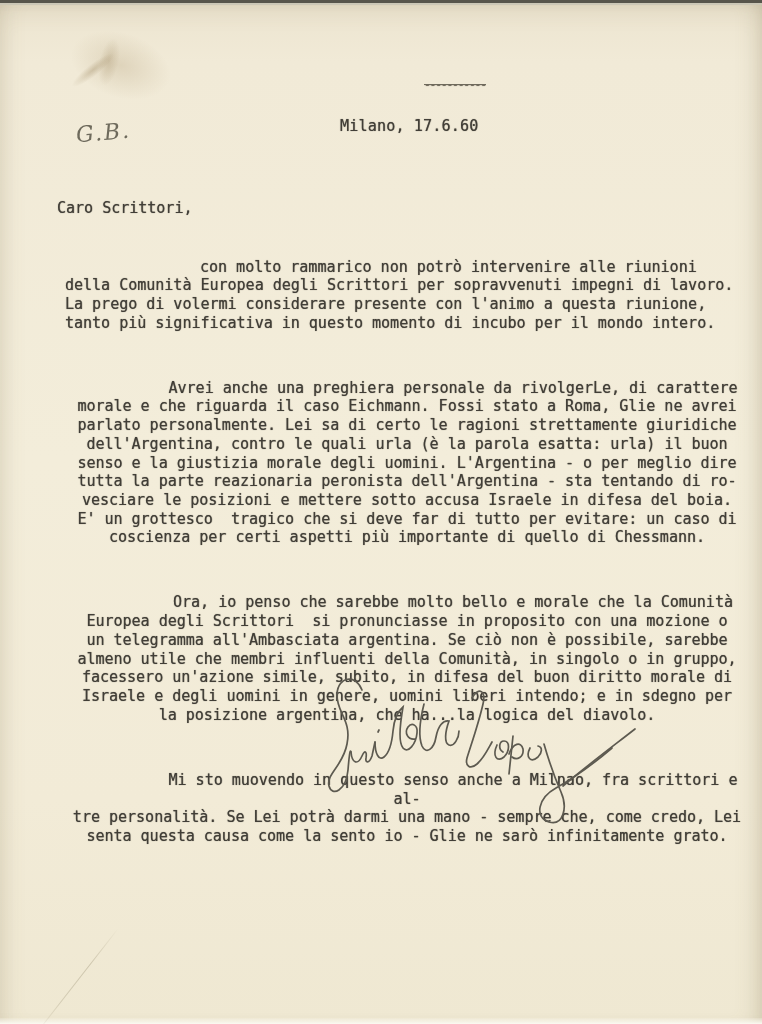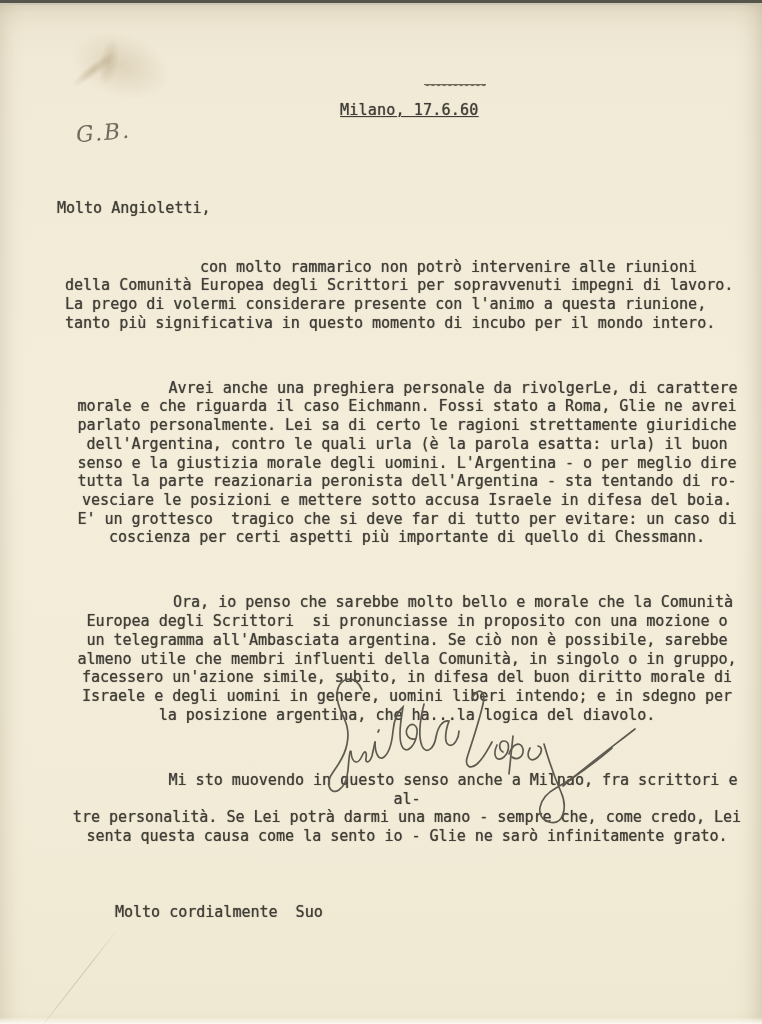--- a/index.html
+++ b/index.html
@@ -73,24 +73,23 @@
     color: rgba(110, 104, 88, 0.55);
     font-size: 11px;
     letter-spacing: -1px;
     text-decoration: line-through;
     text-decoration-color: rgba(110,104,88,0.5);
     white-space: nowrap;
     overflow: hidden;
   }
   .date-line {
     position: absolute;
-    left: 340px; top: 101px;
+    left: 340px; top: 117px;
     font-size: 15px;
     letter-spacing: 0.2px;
-    text-decoration: underline;
   }
   .annotation-gb {
     position: absolute;
     left: 76px; top: 120px;
     font-family: "DejaVu Serif", "Liberation Serif", serif;
     font-style: italic;
     font-size: 22px;
     color: #6e6a5c;
     letter-spacing: 2px;
     transform: rotate(-5deg);
@@ -138,21 +137,21 @@
   <div class="stain stain-c"></div>
   <div class="stain crease"></div>
 
   <div class="strike-mark typed">------------</div>
 
   <div class="date-line typed">Milano, 17.6.60</div>
 
   <div class="annotation-gb">G.B.</div>
 
   <div class="letter-body typed">
-    <div class="salutation">Molto Angioletti,</div>
+    <div class="salutation">Caro Scrittori,</div>
     <div class="para indent-deep">con molto rammarico non potrò intervenire alle riunioni
 della Comunità Europea degli Scrittori per sopravvenuti impegni di lavoro.
 La prego di volermi considerare presente con l'animo a questa riunione,
 tanto più significativa in questo momento di incubo per il mondo intero.</div>
     <div class="para indent-std">Avrei anche una preghiera personale da rivolgerLe, di carattere
 morale e che riguarda il caso Eichmann. Fossi stato a Roma, Glie ne avrei
 parlato personalmente. Lei sa di certo le ragioni strettamente giuridiche
 dell'Argentina, contro le quali urla (è la parola esatta: urla) il buon
 senso e la giustizia morale degli uomini. L'Argentina - o per meglio dire
 tutta la parte reazionaria peronista dell'Argentina - sta tentando di ro-
@@ -162,21 +161,20 @@
     <div class="para indent-std">Ora, io penso che sarebbe molto bello e morale che la Comunità
 Europea degli Scrittori  si pronunciasse in proposito con una mozione o
 un telegramma all'Ambasciata argentina. Se ciò non è possibile, sarebbe
 almeno utile che membri influenti della Comunità, in singolo o in gruppo,
 facessero un'azione simile, subito, in difesa del buon diritto morale di
 Israele e degli uomini in genere, uomini liberi intendo; e in sdegno per
 la posizione argentina, che ha...la logica del diavolo.</div>
     <div class="para indent-std">Mi sto muovendo in questo senso anche a Milnao, fra scrittori e al-
 tre personalità. Se Lei potrà darmi una mano - sempre che, come credo, Lei
 senta questa causa come la sento io - Glie ne sarò infinitamente grato.</div>
-    <div class="closing">Molto cordialmente  Suo</div>
   </div>
 
   <div class="signature-wrap">
     <span class="sr-only">Guido Lopez</span>
     <svg viewBox="0 0 340 190" fill="none" stroke="#5d5a50" stroke-width="1.7" stroke-linecap="round">
 
       <path d="M 46,22 C 40,6 22,8 21,26 C 20,44 36,52 31,76 C 27,98 10,106 13,118 C 16,129 30,123 32,102 C 33,90 34,80 35,84"></path>
 
       <path d="M 35,84 C 36,96 42,97 46,88 C 49,81 51,84 50,90 C 49,95 53,96 56,88 L 59,74"></path>
 

